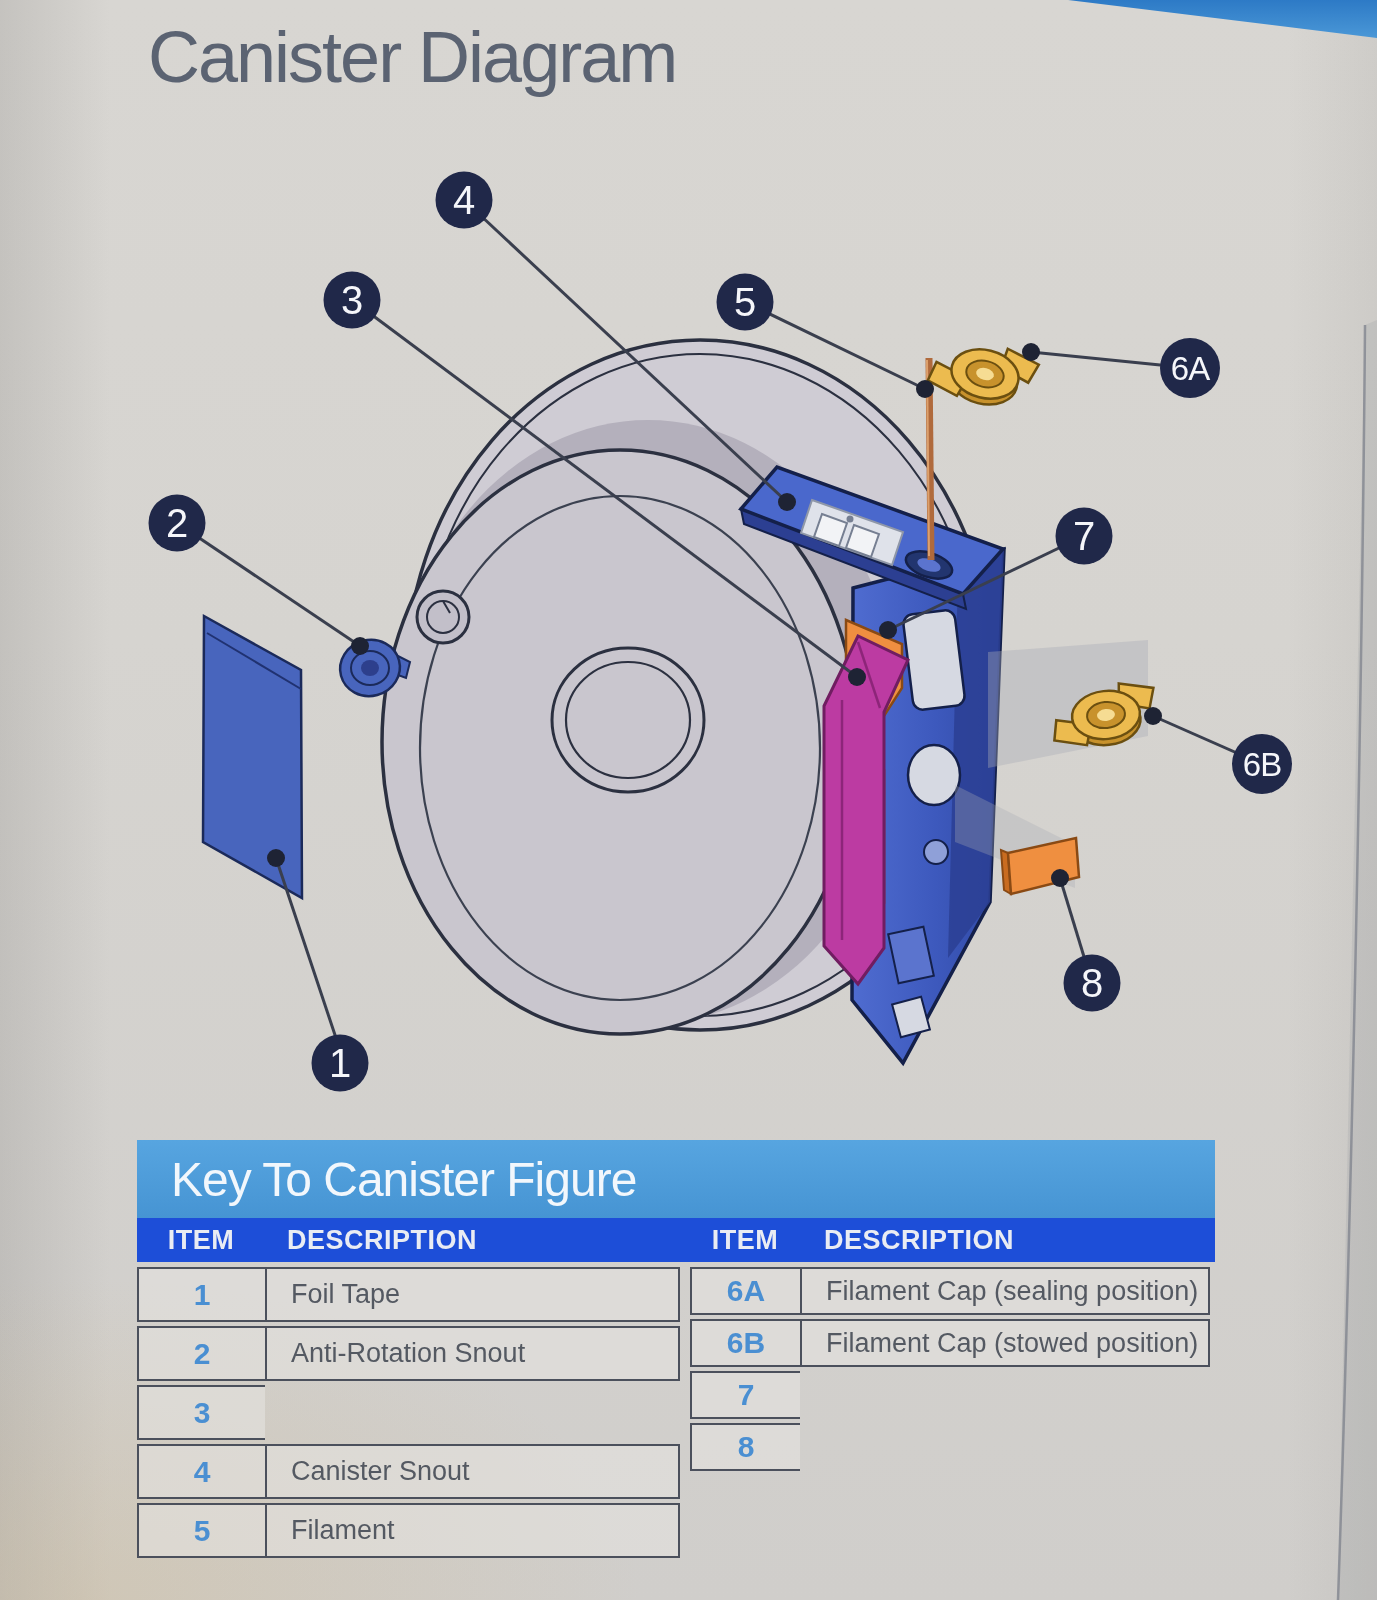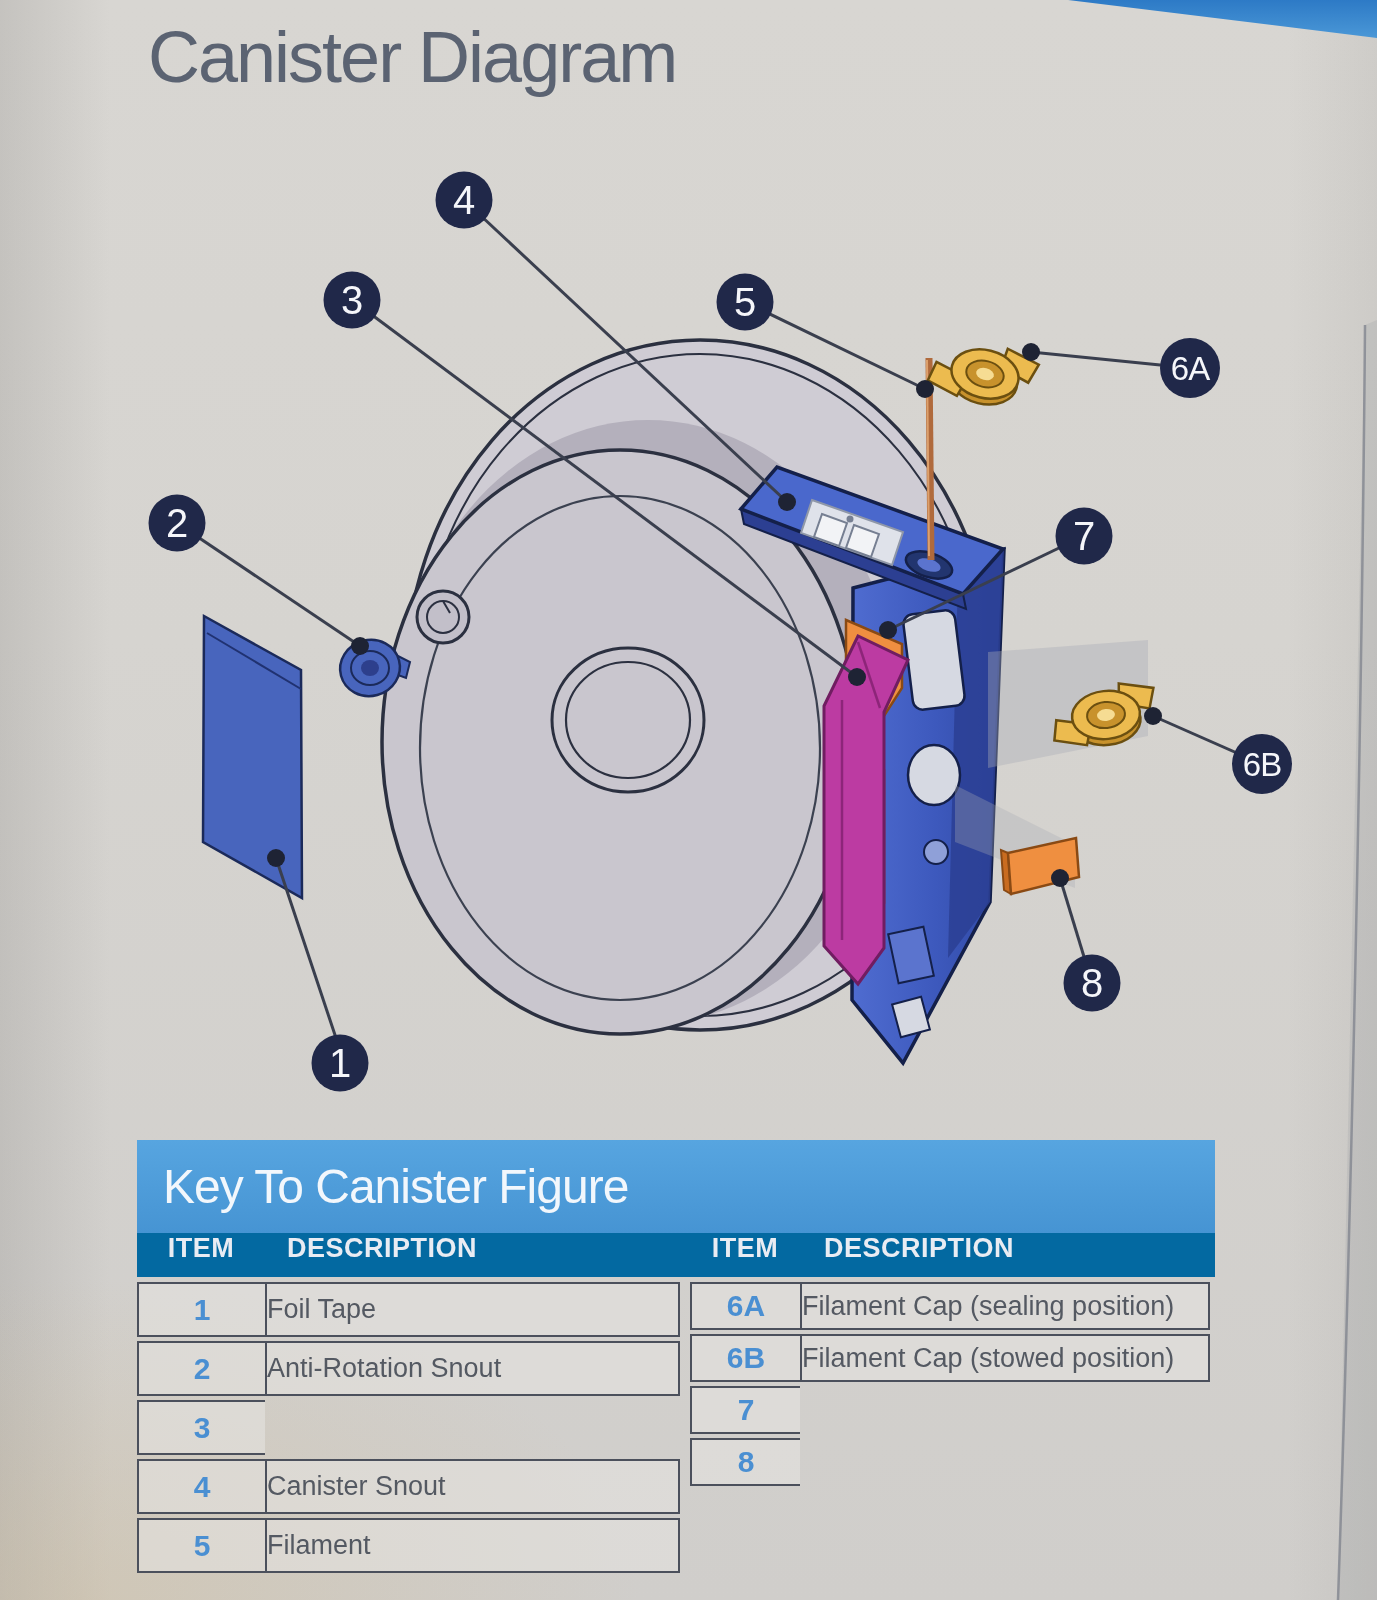--- a/index.html
+++ b/index.html
@@ -17,46 +17,46 @@
     clip-path:polygon(1068px 0, 1377px 0, 1377px 38px);
     background:linear-gradient(180deg,#2d7ac6,#4f9cd9);
   }
   .page-title{
     position:absolute;left:148px;top:16px;
     font-size:72px;letter-spacing:-2px;color:#5b6372;font-weight:400;
   }
   svg.diagram{position:absolute;left:0;top:0;}
   .key-table{position:absolute;left:137px;top:1140px;width:1078px;}
   .banner{
-    height:93px;background:linear-gradient(180deg,#57a5e0,#4694d3);
+    height:78px;background:linear-gradient(180deg,#57a5e0,#4694d3);
     color:#f2f7fc;font-size:48px;letter-spacing:-1px;
-    display:flex;align-items:center;padding-left:26px;box-sizing:border-box;
+    display:flex;align-items:center;padding-left:34px;box-sizing:border-box;
   }
   .head{
-    height:44px;background:#0369a1;display:flex;align-items:flex-start;
+    height:44px;background:#1d4ed8;display:flex;align-items:center;
     color:#e9ecf3;font-weight:bold;font-size:27px;letter-spacing:.5px;
   }
   .h-item-l{width:128px;text-align:center;}
   .h-desc-l{width:415px;padding-left:22px;box-sizing:border-box;}
   .h-gap{width:10px;}
   .h-item-r{width:110px;text-align:center;}
   .h-desc-r{width:410px;padding-left:24px;box-sizing:border-box;}
   .body-rows{position:relative;margin-top:5px;height:300px;}
   .col-left{position:absolute;left:0;top:0;width:543px;}
   .col-right{position:absolute;left:553px;top:0;width:520px;}
   .row{display:flex;margin-bottom:4px;}
   .cell{
     border:2px solid #4b505c;background:rgba(228,226,222,.62);
     box-sizing:border-box;display:flex;align-items:center;
   }
   .row-l .cell{height:55px;}
   .row-r .cell{height:48px;}
   .cell.item{width:128px;justify-content:center;color:#4a8fd2;font-weight:bold;font-size:30px;border-right:0;}
   .row-r .cell.item{width:110px;}
-  .cell.desc{flex:1;color:#545962;font-size:27px;}
+  .cell.desc{flex:1;padding-left:24px;color:#545962;font-size:27px;}
 </style>
 </head>
 <body>
 
 <div class="top-strip"></div>
 
 <div class="page-title">Canister Diagram</div>
 
 <svg class="diagram" width="1377" height="1600" viewBox="0 0 1377 1600">
   <defs>

